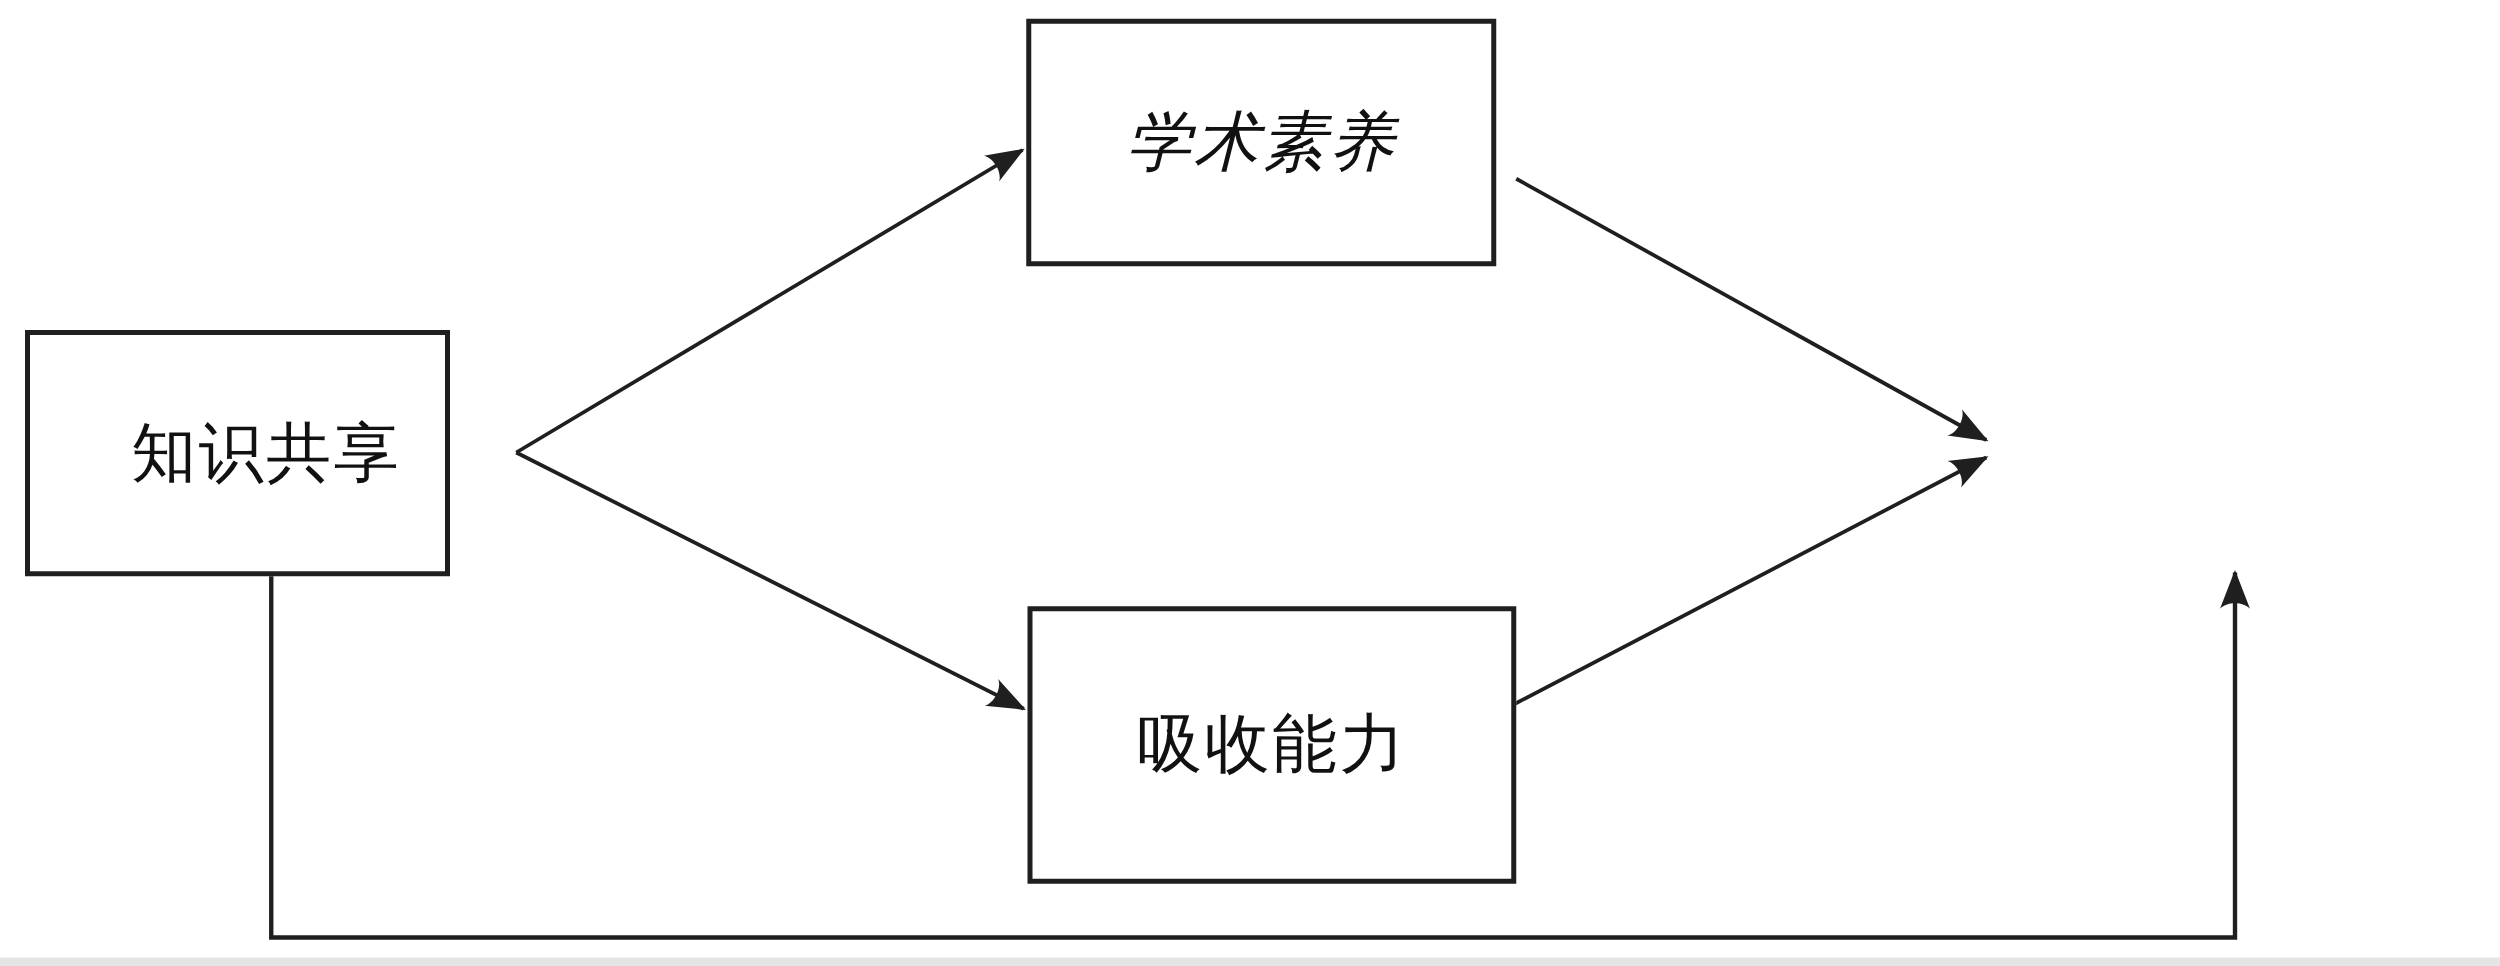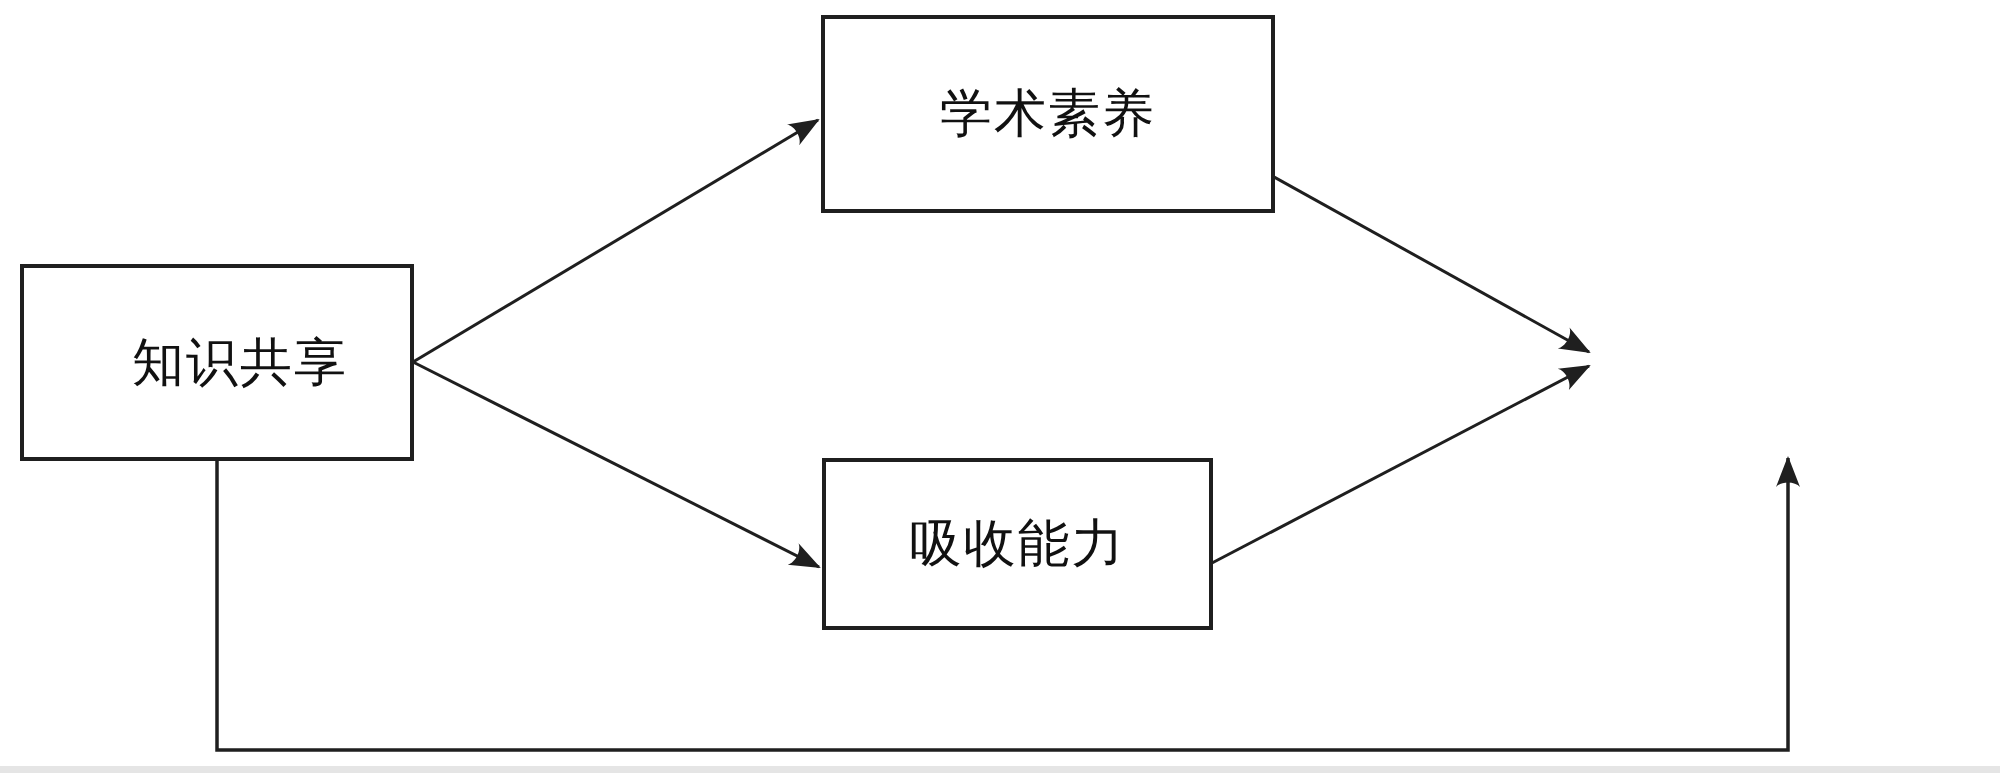--- a/index.html
+++ b/index.html
@@ -38,23 +38,23 @@
     display:flex;
     align-items:center;
     justify-content:center;
   }
   .node span{
     font-size:52px;
     color:#111;
     letter-spacing:2px;
     white-space:nowrap;
   }
-  .node-knowledge   {left:20px;  top:264px; width:394px; height:197px;padding-left:46px;}
-  .node-academic    {left:821px; top:15px;  width:454px; height:198px;}
-  .node-absorptive  {left:822px; top:458px; width:391px; height:172px;}
+  .node-knowledge   {left:20px;  top:264px; width:340px; height:197px;padding-left:46px;}
+  .node-academic    {left:821px; top:15px;  width:376px; height:198px;font-style:italic;}
+  .node-absorptive  {left:822px; top:485px; width:391px; height:222px;}
   .node-innovation  {left:1592px;top:258px; width:402px; height:197px;}
   .bottom-band{
     position:absolute;
     left:0;bottom:0;
     width:2000px;height:7px;
     background:var(--band);
   }
 </style>
 </head>
 <body>

